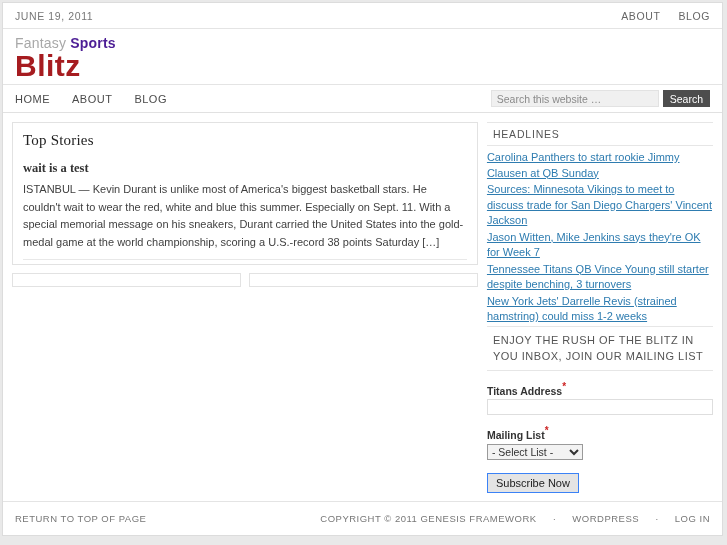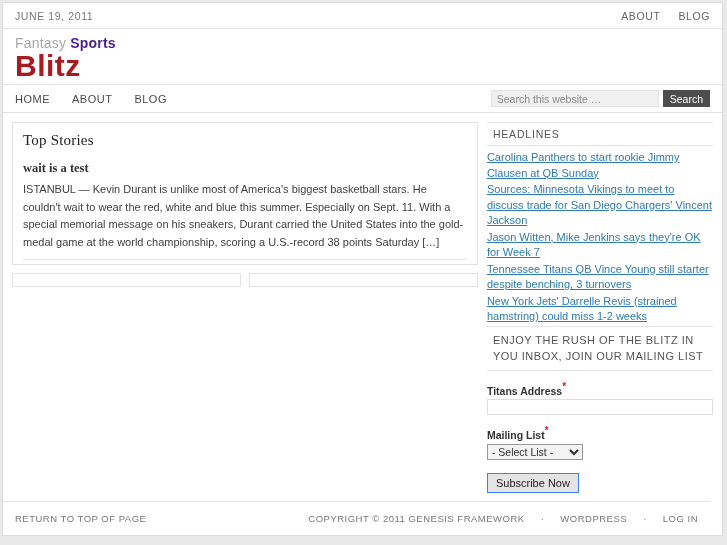--- a/index.html
+++ b/index.html
@@ -269,21 +269,21 @@
     border: 1px solid #3b82f6;
     color: #222222;
     cursor: pointer;
     font-family: "Liberation Sans", sans-serif;
   }
 
   
   .footer {
     position: absolute;
     left: 0;
-    right: 12px;
+    right: 0;
     bottom: 0;
     height: 34px;
     padding: 0 12px;
     display: flex;
     align-items: center;
     justify-content: space-between;
     border-top: 1px solid #e4e4e4;
     box-sizing: border-box;
   }
   .footer a, .footer span {

